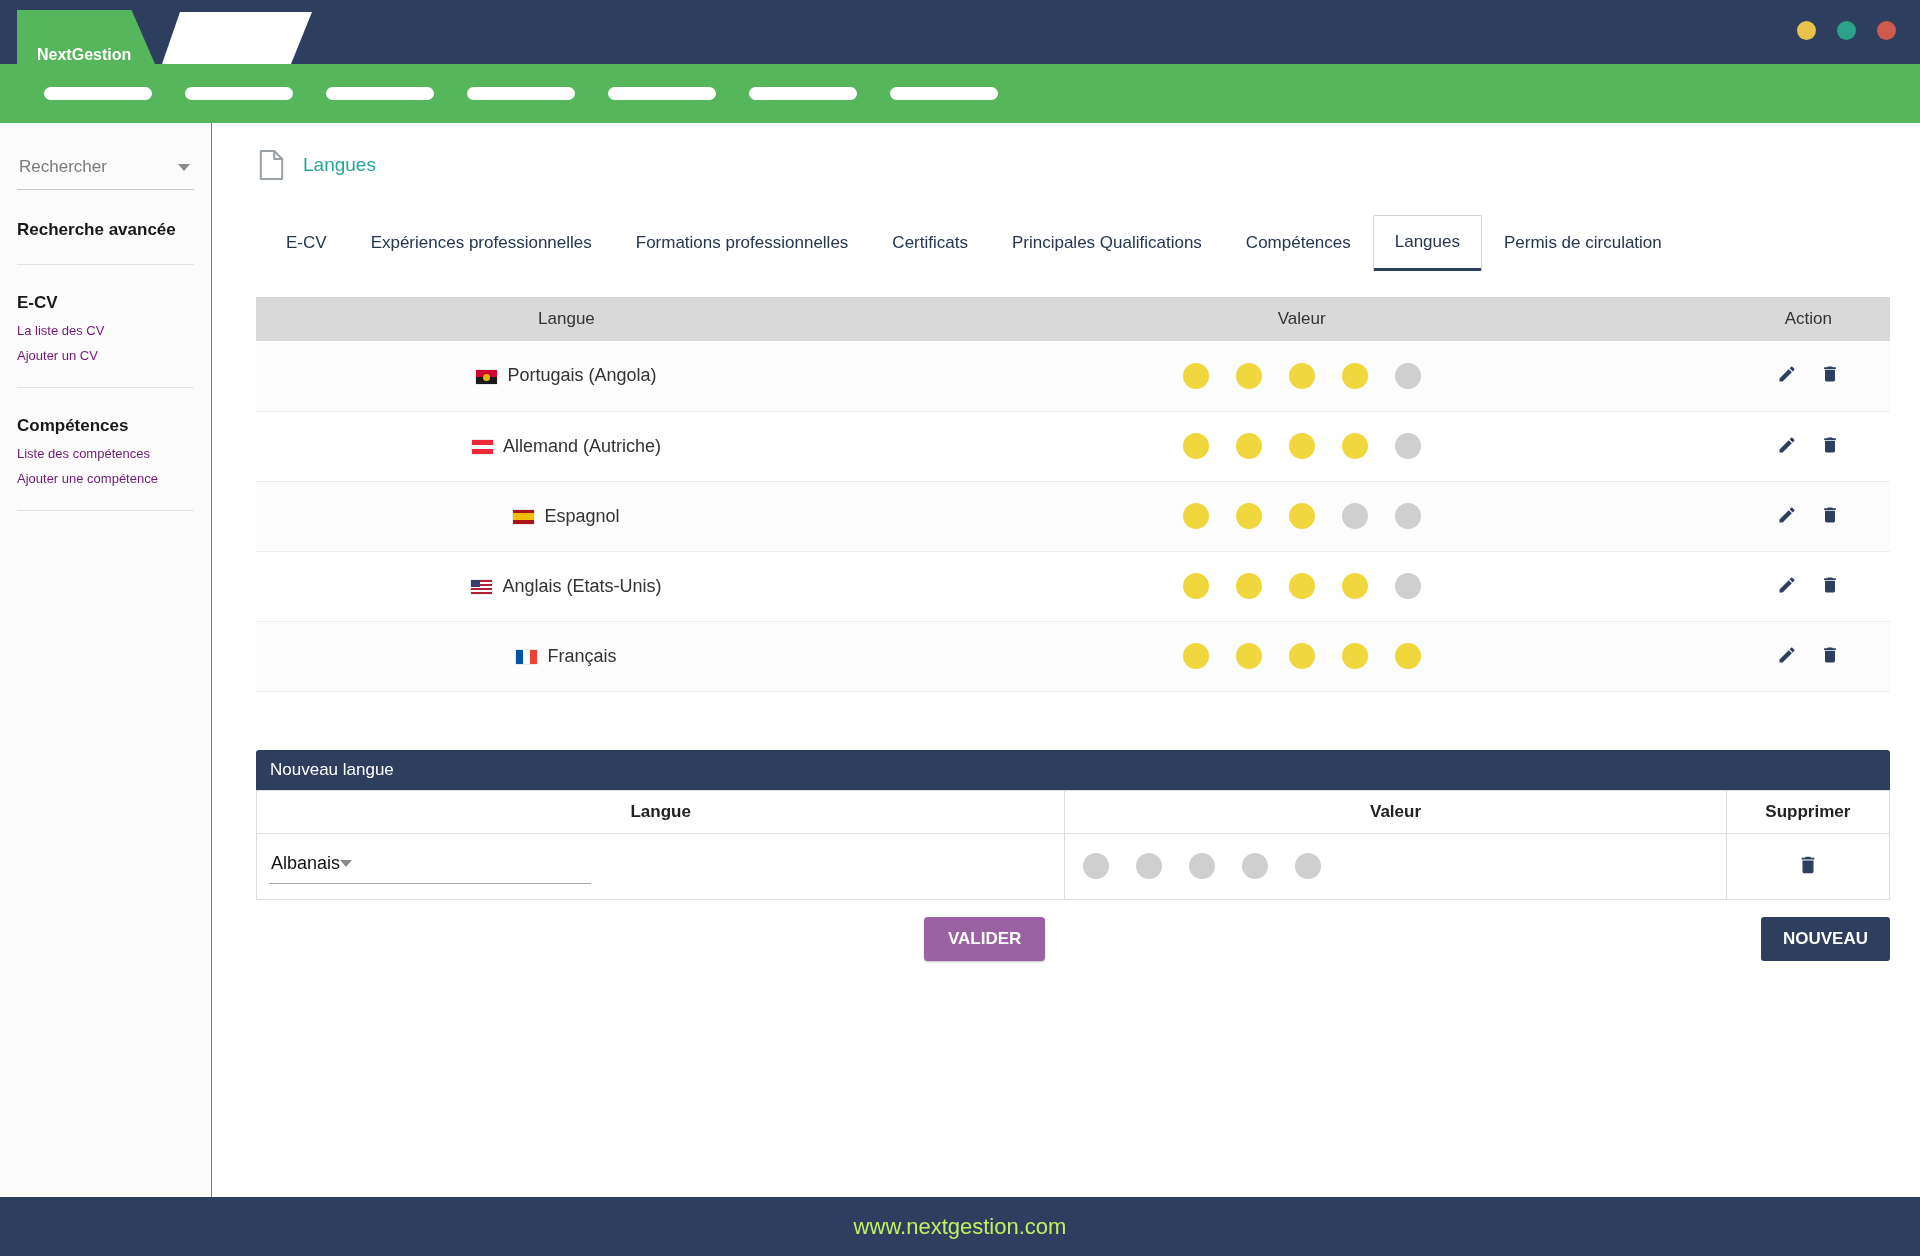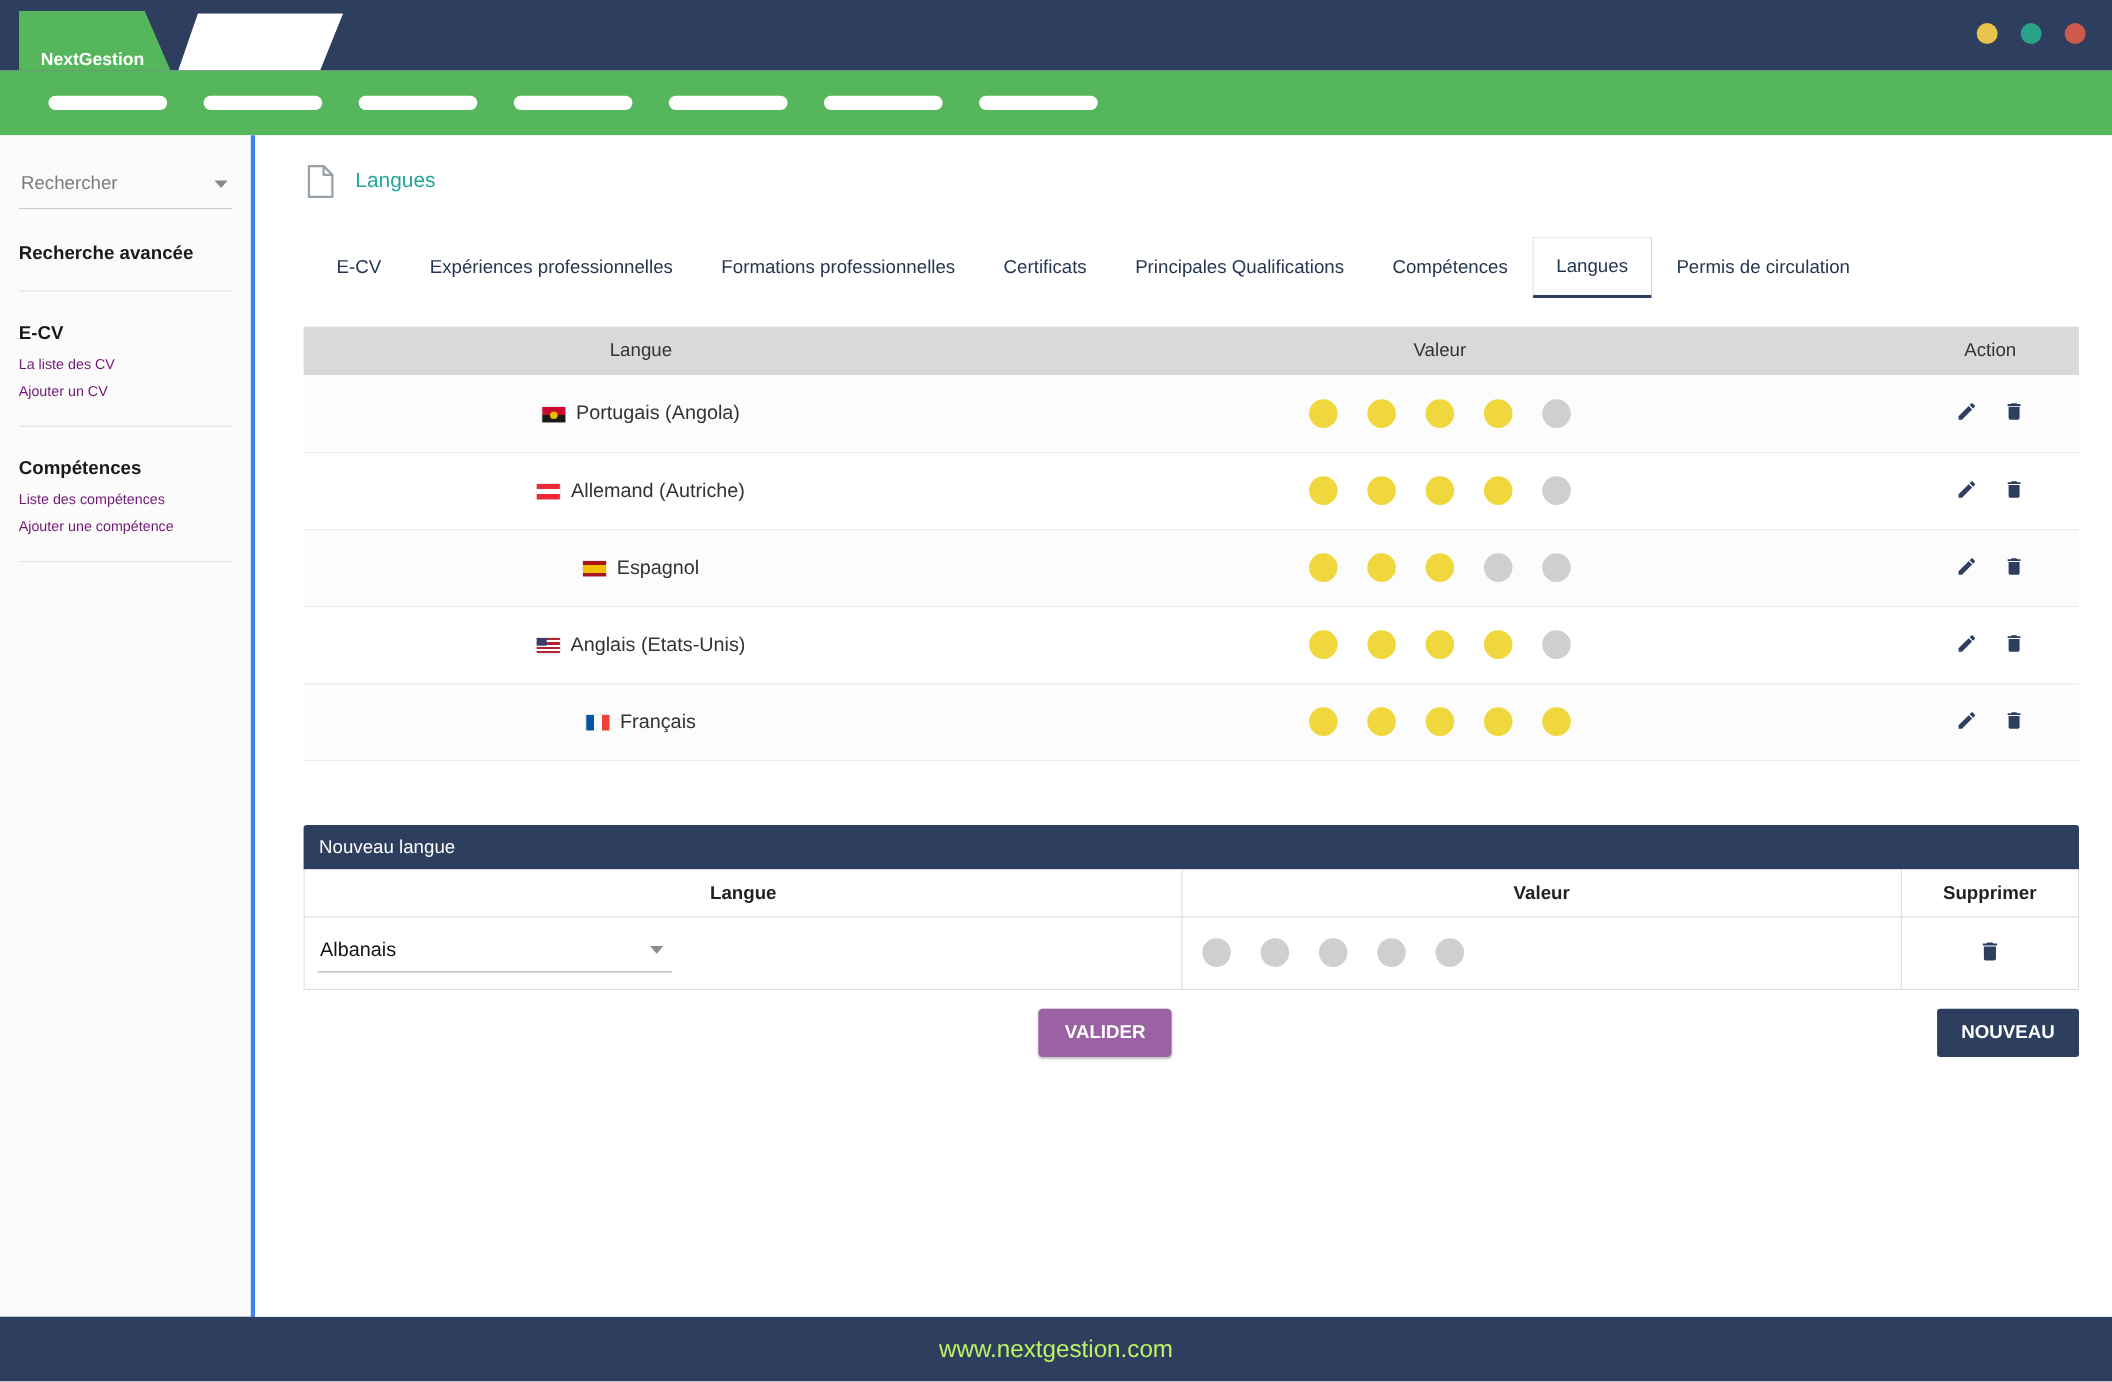--- a/index.html
+++ b/index.html
@@ -19,21 +19,21 @@
   .circle.yellow{background:#e7c34b}
   .circle.teal{background:#2aa189}
   .circle.red{background:#cd5a4d}
 
   
   .greenbar{height:59px;background:var(--green,#56b65c);display:flex;align-items:center;padding-left:44px;flex-shrink:0}
   .pill{width:108px;height:13px;border-radius:7px;background:#fff;margin-right:33px;cursor:pointer}
 
   
   .middle{flex:1;display:flex;min-height:0}
-  .sidebar{width:232px;background:#fbfbfb;border-right:4px solid #3b82f6;padding:30px 17px 0;flex-shrink:0}
+  .sidebar{width:212px;background:#fbfbfb;border-right:1px solid #3b82f6;padding:30px 17px 0;flex-shrink:0}
   .search-select{display:flex;justify-content:space-between;align-items:center;border-bottom:1px solid #c9c9c9;
     padding:4px 4px 12px 2px;color:#7a7a7a;font-size:17px;cursor:pointer}
   .caret{width:0;height:0;border-left:6px solid transparent;border-right:6px solid transparent;border-top:7px solid #8a8a8a;display:inline-block}
   .side-heading{font-weight:bold;color:#191919;font-size:17px;margin-top:28px}
   .side-heading.link{cursor:pointer;margin-top:30px}
   .side-item{font-size:13px;color:#701a75;margin-top:10px;cursor:pointer}
   .sidebar hr{border:none;border-top:1px solid #e2e2e2;margin-top:24px}
 
   
   .content{flex:1;background:#fff;padding:26px 30px 0 44px;position:relative;min-width:0}
@@ -65,21 +65,21 @@
   .flag[data-flag="france"]{background:linear-gradient(to right,#0055a4 33.4%,#fff 33.4%,#fff 66.7%,#ef4135 66.7%)}
 
   
   .new-panel{margin-top:58px}
   .panel-title{background:var(--navy,#2d3e5f);color:#fff;height:40px;display:flex;align-items:center;
     padding-left:14px;font-size:17px;border-radius:3px 3px 0 0}
   .new-table{width:100%;border-collapse:collapse;font-size:17px;table-layout:fixed}
   .new-table th{border:1px solid #ddd;height:43px;font-weight:bold;color:#222;text-align:center}
   .new-table td{border:1px solid #ddd;height:66px;vertical-align:middle}
   .nl-col-lang{width:49.5%}.nl-col-val{width:40.5%}.nl-col-del{width:10%}
-  .inline-select{display:inline-flex;justify-content:space-between;align-items:center;width:322px;
+  .inline-select{display:inline-flex;justify-content:flex-start;align-items:center;width:322px;
     border-bottom:1px solid #a9a9a9;padding:4px 8px 9px 2px;margin-left:12px;font-size:18px;color:#111;cursor:pointer}
   .new-val-cell{padding-left:18px}
   .new-del-cell{text-align:center}
 
   
   .actions-row{position:relative;height:46px;margin-top:17px}
   .btn{border:none;color:#fff;font-weight:bold;font-size:17px;cursor:pointer;height:44px}
   .btn-valider{position:absolute;left:668px;background:var(--purple,#9a62a2);padding:0 24px;border-radius:4px;box-shadow:0 1px 2px rgba(0,0,0,.25)}
   .btn-nouveau{position:absolute;right:0;background:var(--navy,#2d3e5f);padding:0 22px;border-radius:3px}
 

